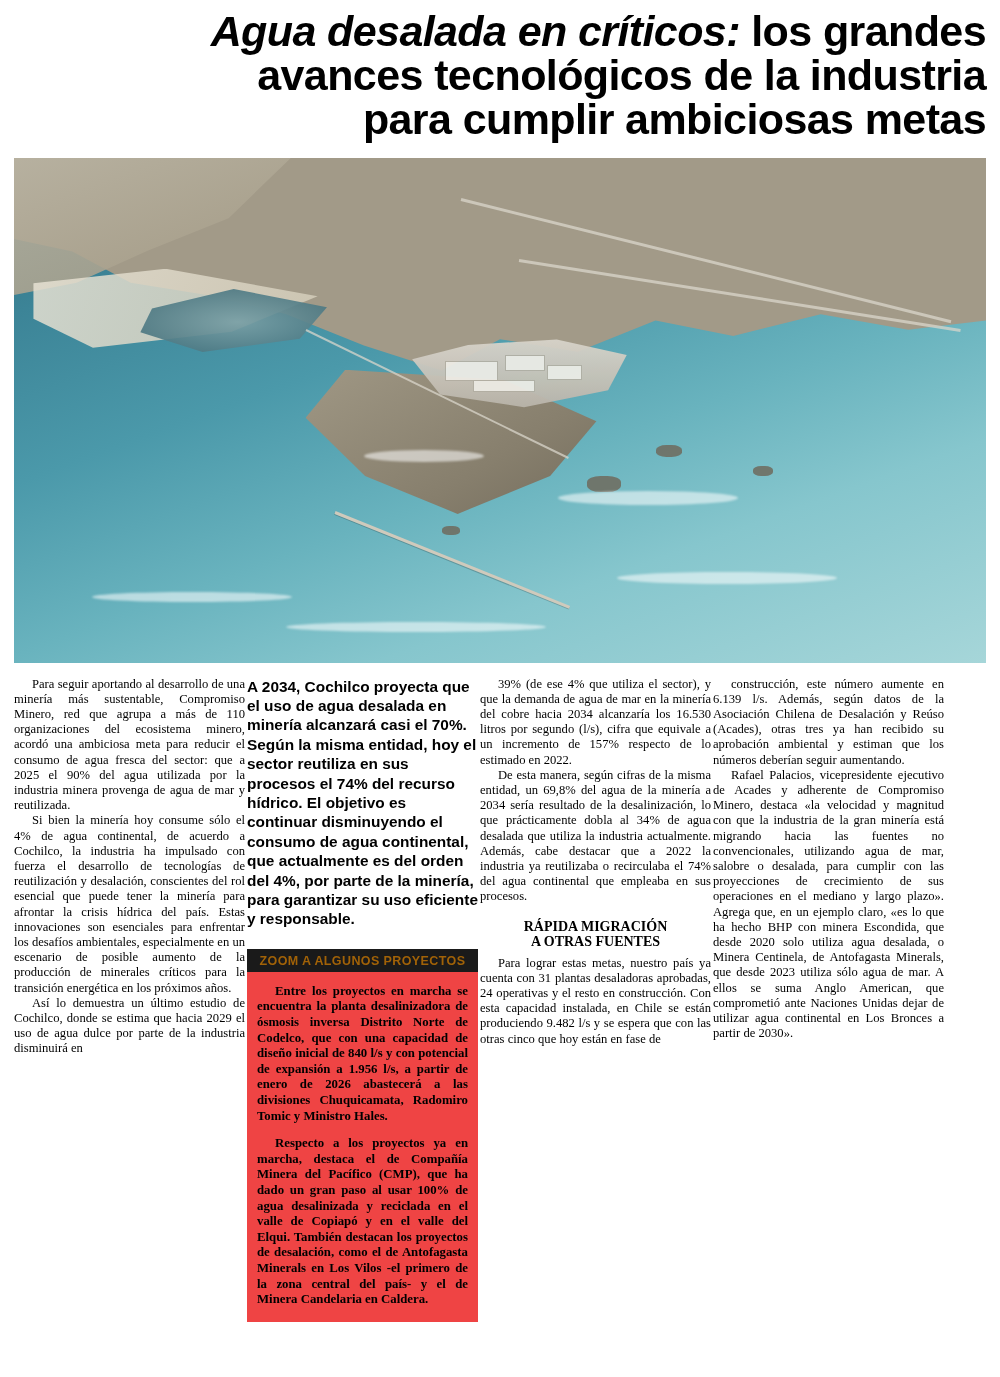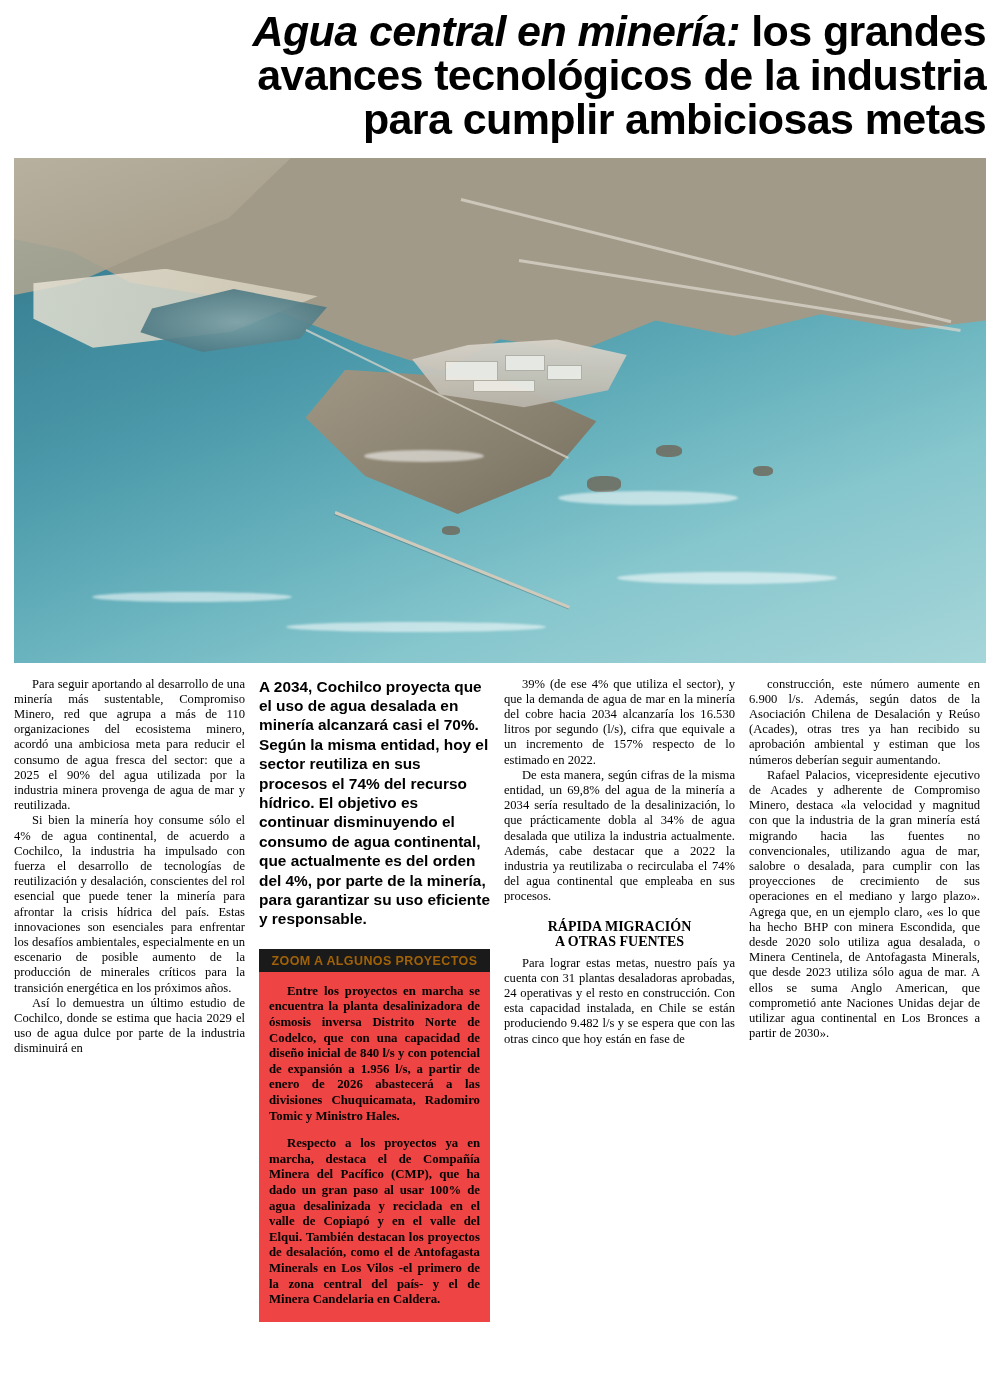--- a/index.html
+++ b/index.html
@@ -130,21 +130,21 @@
   .rock {
     position: absolute;
     background: #6f6a5d;
     border-radius: 40%;
     opacity: .85;
   }
 
   
   .cols {
     display: flex;
-    gap: 14px;
+    gap: 2px;
     margin: 14px 14px 0 14px;
     width: 972px;
     box-sizing: border-box;
   }
   .col {
     width: 231px;
     box-sizing: border-box;
   }
   p.body {
     margin: 0 0 0 0;
@@ -200,21 +200,21 @@
     font-family: "Liberation Serif", serif;
     margin: 14px 0 6px 0;
   }
 </style>
 </head>
 <body>
 
 <div class="page">
 
   <div class="headline">
-    <span class="l1"><span class="em">Agua central en minería:</span><span> los grandes</span></span>
+    <span class="l1"><span class="em">Agua desalada en críticos:</span><span> los grandes</span></span>
     <span class="l2">avances tecnológicos de la industria</span>
     <span class="l3">para cumplir ambiciosas metas</span>
   </div>
 
   <div class="photo-wrap">
     <div class="photo">
       <div class="sea"></div>
       <div class="land"></div>
       <div class="land2"></div>
       <div class="beach"></div>
@@ -268,18 +268,18 @@
       <p class="body">39% (de ese 4% que utiliza el sector), y que la demanda de agua de mar en la minería del cobre hacia 2034 alcanzaría los 16.530 litros por segundo (l/s), cifra que equivale a un incremento de 157% respecto de lo estimado en 2022.</p>
       <p class="body">De esta manera, según cifras de la misma entidad, un 69,8% del agua de la minería a 2034 sería resultado de la desalinización, lo que prácticamente dobla al 34% de agua desalada que utiliza la industria actualmente. Además, cabe destacar que a 2022 la industria ya reutilizaba o recirculaba el 74% del agua continental que empleaba en sus procesos.</p>
       <div class="subhead">
         <div>RÁPIDA MIGRACIÓN</div>
         <div>A OTRAS FUENTES</div>
       </div>
       <p class="body">Para lograr estas metas, nuestro país ya cuenta con 31 plantas desaladoras aprobadas, 24 operativas y el resto en construcción. Con esta capacidad instalada, en Chile se están produciendo 9.482 l/s y se espera que con las otras cinco que hoy están en fase de</p>
     </div>
 
     <div class="col">
-      <p class="body">construcción, este número aumente en 6.900 l/s. Además, según datos de la Asociación Chilena de Desalación y Reúso (Acades), otras tres ya han recibido su aprobación ambiental y estiman que los números deberían seguir aumentando.</p>
+      <p class="body">construcción, este número aumente en 6.139 l/s. Además, según datos de la Asociación Chilena de Desalación y Reúso (Acades), otras tres ya han recibido su aprobación ambiental y estiman que los números deberían seguir aumentando.</p>
       <p class="body">Rafael Palacios, vicepresidente ejecutivo de Acades y adherente de Compromiso Minero, destaca «la velocidad y magnitud con que la industria de la gran minería está migrando hacia las fuentes no convencionales, utilizando agua de mar, salobre o desalada, para cumplir con las proyecciones de crecimiento de sus operaciones en el mediano y largo plazo». Agrega que, en un ejemplo claro, «es lo que ha hecho BHP con minera Escondida, que desde 2020 solo utiliza agua desalada, o Minera Centinela, de Antofagasta Minerals, que desde 2023 utiliza sólo agua de mar. A ellos se suma Anglo American, que comprometió ante Naciones Unidas dejar de utilizar agua continental en Los Bronces a partir de 2030».</p>
     </div>
 
   </div>
 </div>
 
 </body></html>

